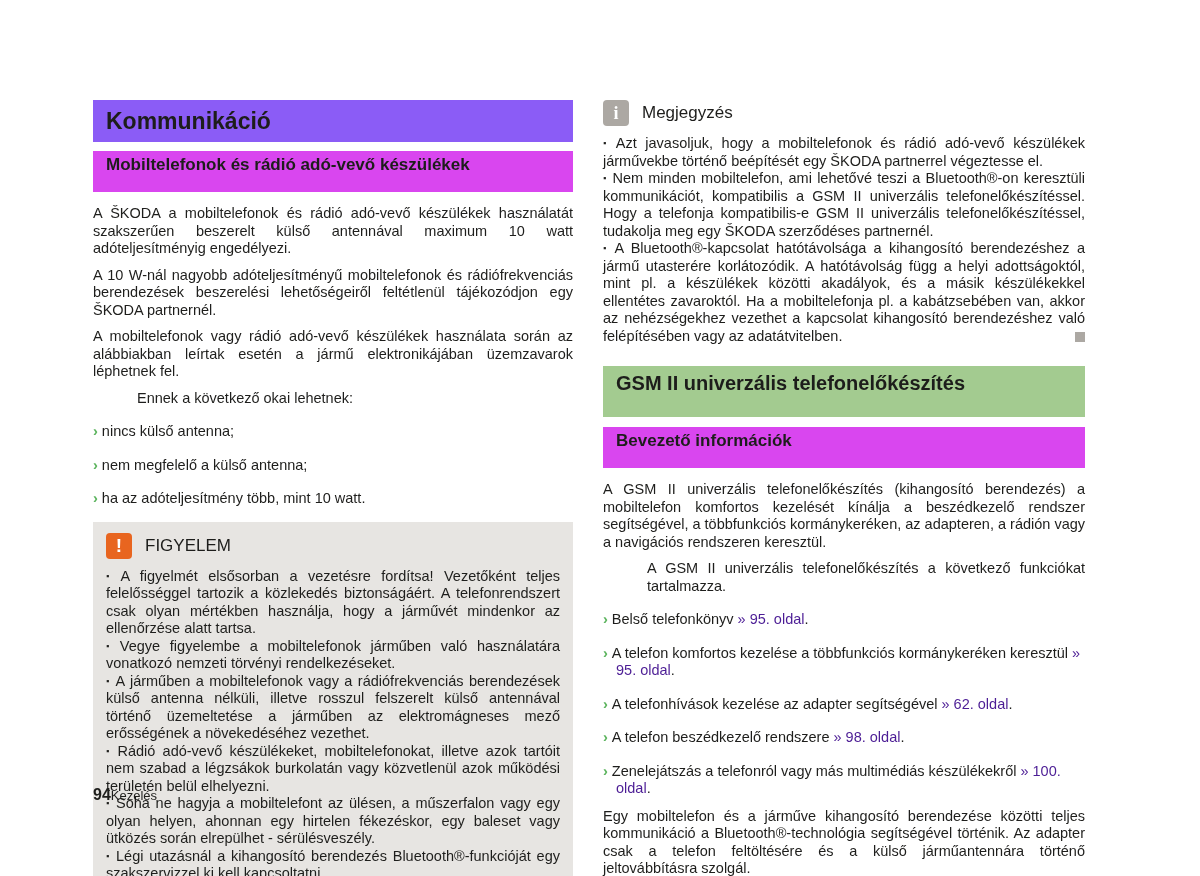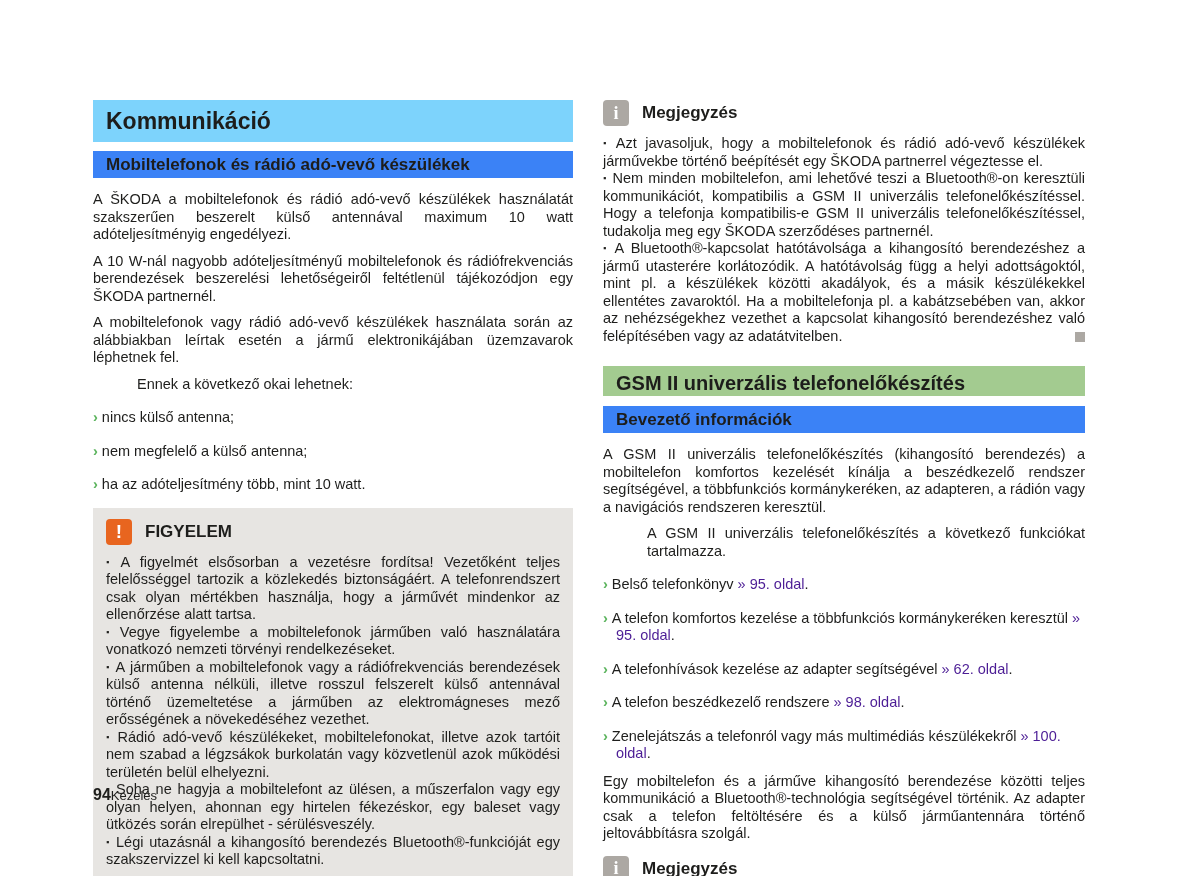--- a/index.html
+++ b/index.html
@@ -9,38 +9,38 @@
     color:#1e1e1c;
     background:#ffffff;
     position:relative;
     overflow:hidden;
   }
   .columns { display:flex; gap:30px; padding:100px 0 0 93px; }
   .col-left { width:480px; flex:0 0 480px; }
   .col-right { width:482px; flex:0 0 482px; }
 
   .chapter-band {
-    background:#7dd3fc;
+    background:#8b5cf6;
     padding:8px 13px 7px;
     font-size:23px;
     font-weight:bold;
     color:#1d1d1b;
     margin-bottom:9px;
   }
   .section-band {
     background:#a3cb90;
-    padding:6px 13px 1px;
+    padding:6px 13px 22px;
     font-size:20px;
     font-weight:bold;
     color:#1d1d1b;
     margin-bottom:10px;
   }
   .sub-band {
-    background:#3b82f6;
-    padding:4px 13px 3px;
+    background:#d946ef;
+    padding:4px 13px 17px;
     font-size:17px;
     font-weight:bold;
     color:#1d1d1b;
     margin-bottom:13px;
   }
 
   .body-p {
     font-size:14.5px;
     line-height:17.5px;
     text-align:justify;
@@ -71,21 +71,21 @@
     color:#fff; font-weight:bold; font-size:19px;
     display:flex; align-items:center; justify-content:center;
   }
   .note-icon {
     width:26px; height:26px; flex:0 0 26px;
     background:#aca8a3; border-radius:4px;
     color:#fff; font-weight:bold; font-size:18px;
     font-family:"Liberation Serif", serif;
     display:flex; align-items:center; justify-content:center;
   }
-  .icon-title { font-size:17px; font-weight:bold; color:#1d1d1b; }
+  .icon-title { font-size:17px; font-weight:normal; color:#1d1d1b; }
 
   .b-item {
     font-size:14.5px;
     line-height:17.5px;
     text-align:justify;
   }
   .bullet { font-size:9px; vertical-align:2px; margin-right:5px; }
 
   .rel { position:relative; }
   .end-marker {

